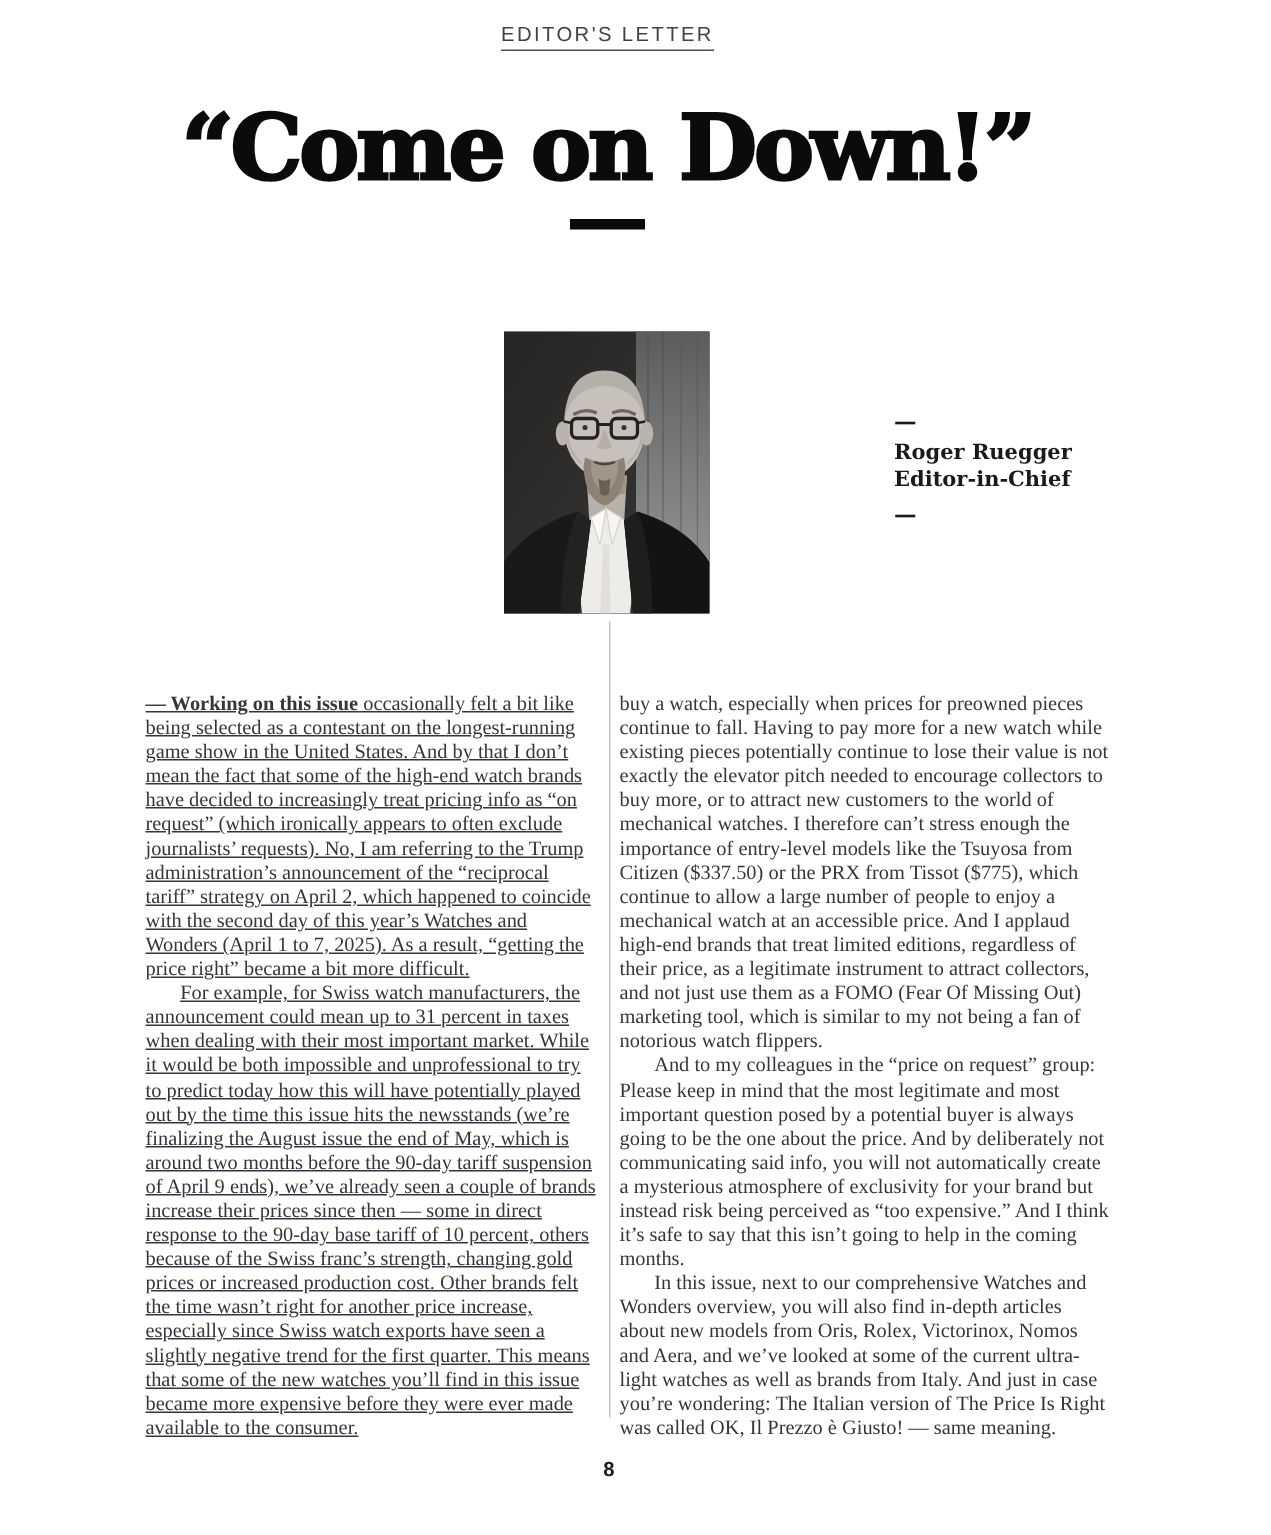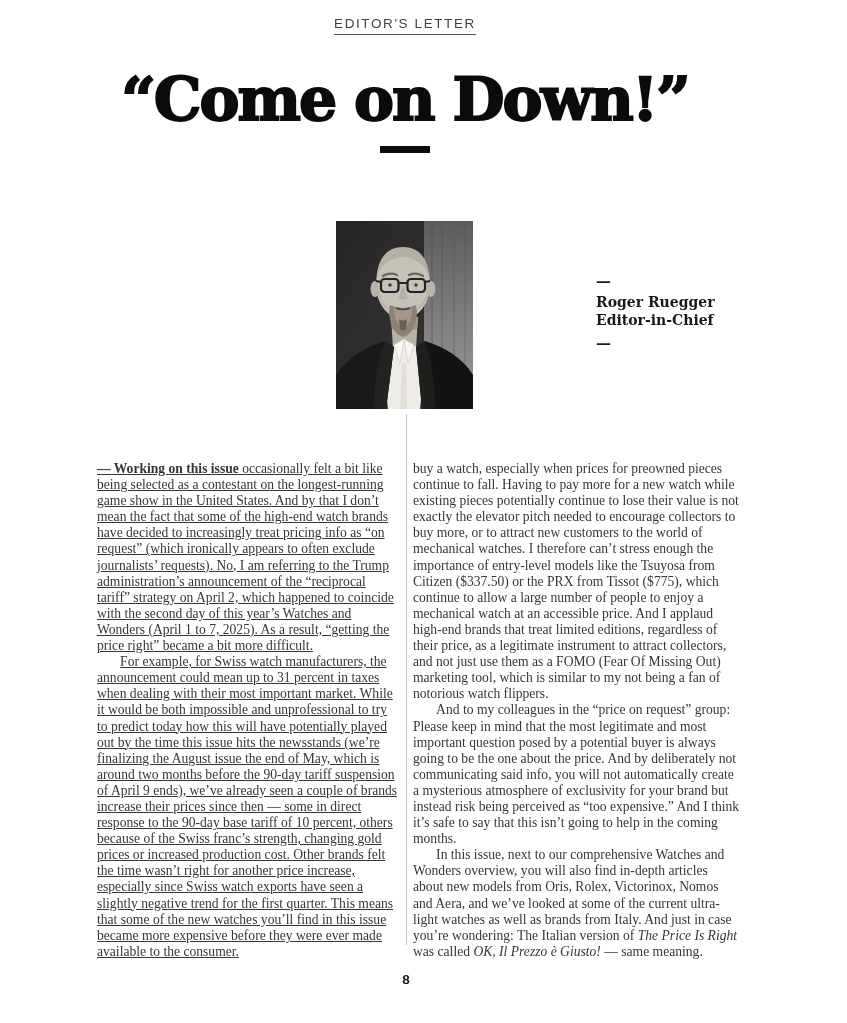--- a/index.html
+++ b/index.html
@@ -84,21 +84,21 @@
     font-size: 13.6px;
     line-height: 16.1px;
     color: #33363c;
     text-align: left;
   }
   .col.left  { width: 303px; margin-right: 13px; text-decoration: underline; }
   .col.right { width: 328px; margin-left: 0; }
   .para { margin: 0; }
   .para.indent { text-indent: 1.7em; }
   .bold { font-weight: bold; }
-  .italic { font-style: italic; }
+  .italic { }
 
   
   .footer {
     position: absolute; top: 972px; left: 0; width: 812px;
     text-align: center;
     font-family: "Liberation Sans", sans-serif;
     color: #1b1b1b;
   }
   .page-number { font-size: 13.5px; font-weight: bold; line-height: 15px; }
   .footer-line { font-size: 12px; letter-spacing: 1.1px; margin-top: 2px; }

